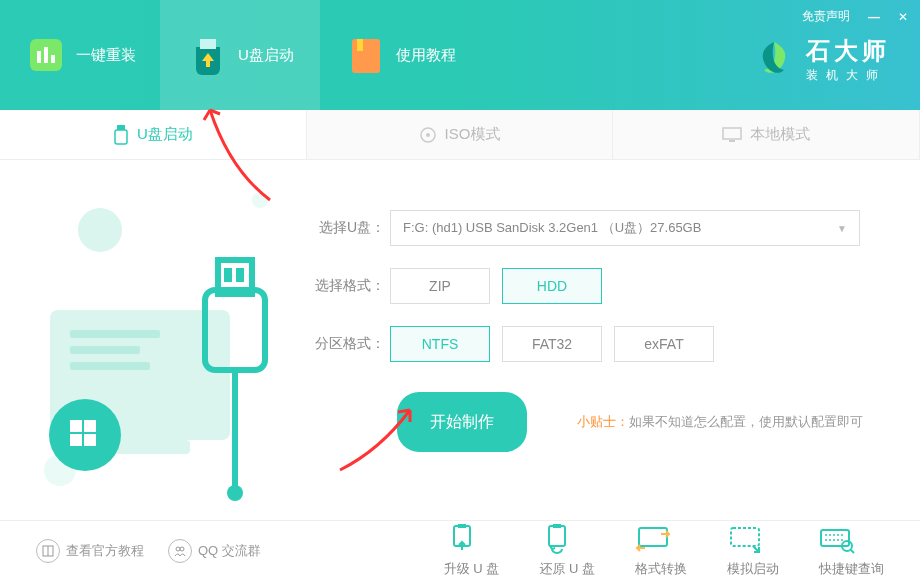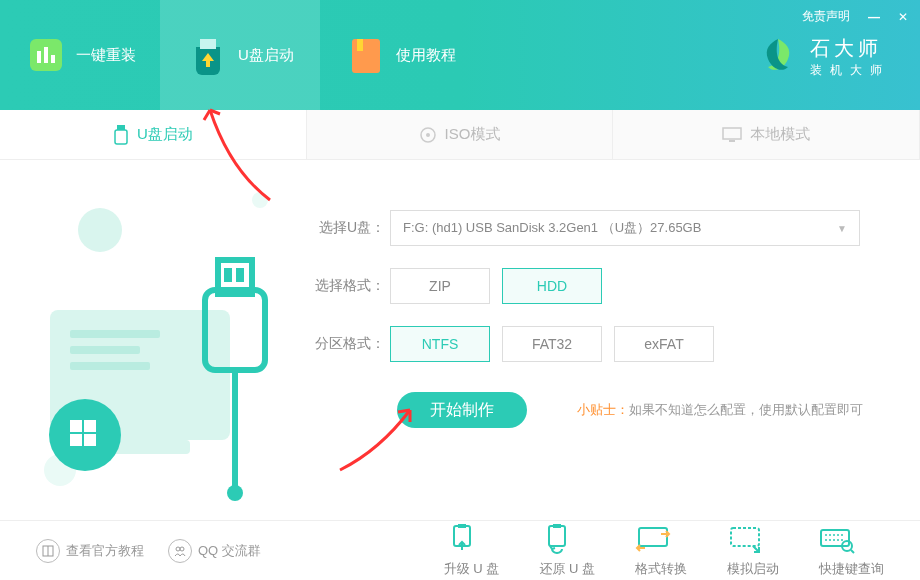--- a/index.html
+++ b/index.html
@@ -6,21 +6,21 @@
 body { width: 920px; height: 580px; overflow: hidden; background: #fff; }
 
 .header { height: 110px; background: linear-gradient(to right, #2ccbb5, #2bcab4, #38c1d0); display: flex; align-items: stretch; position: relative; }
 .nav-item { width: 160px; display: flex; flex-direction: row; align-items: center; justify-content: center; color: #fff; cursor: pointer; gap: 8px; }
 .nav-item.active { background: rgba(255,255,255,0.15); }
 .nav-icon { width: 44px; height: 44px; display: flex; align-items: center; justify-content: center; }
 .nav-label { font-size: 15px; }
 
 .brand { position: absolute; right: 30px; top: 35px; display: flex; align-items: center; gap: 10px; }
 .brand-text { color: #fff; }
-.brand-title { font-size: 20px; font-weight: normal; letter-spacing: 4px; }
+.brand-title { font-size: 24px; font-weight: bold; letter-spacing: 4px; }
 .brand-sub { font-size: 12px; letter-spacing: 8px; }
 
 .titlebar { position: absolute; top: 8px; right: 12px; display: flex; align-items: center; gap: 18px; color: #fff; font-size: 12px; }
 .titlebar span { cursor: pointer; }
 
 .tabs { height: 50px; display: flex; border-bottom: 1px solid #eee; }
 .tab { flex: 1; display: flex; align-items: center; justify-content: center; gap: 8px; color: #bbb; font-size: 15px; cursor: pointer; border-right: 1px solid #eee; }
 .tab.active { color: #2ccbb5; background: #fff; }
 .tab:not(.active) { background: #fafafa; }
 
@@ -31,21 +31,21 @@
 .form-row { display: flex; align-items: center; margin-bottom: 22px; }
 .form-label { width: 75px; color: #888; font-size: 14px; text-align: right; margin-right: 5px; }
 .select-box { flex: 1; max-width: 470px; height: 36px; border: 1px solid #ddd; display: flex; align-items: center; padding: 0 12px; color: #888; font-size: 13px; position: relative; cursor: pointer; }
 .select-arrow { position: absolute; right: 12px; color: #bbb; font-size: 10px; }
 
 .btn-group { display: flex; gap: 12px; }
 .fmt-btn { width: 100px; height: 36px; border: 1px solid #ddd; display: flex; align-items: center; justify-content: center; color: #888; font-size: 14px; cursor: pointer; background: #fff; }
 .fmt-btn.selected { border-color: #2ccbb5; color: #2ccbb5; background: #f2fcfa; }
 
 .action-row { display: flex; align-items: center; margin-top: 30px; }
-.start-btn { width: 130px; height: 36px; border-radius: 22px; background: #2ccbb5; color: #fff; font-size: 16px; display: flex; align-items: center; justify-content: center; cursor: pointer; margin-left: 87px; }
+.start-btn { width: 130px; height: 60px; border-radius: 22px; background: #2ccbb5; color: #fff; font-size: 16px; display: flex; align-items: center; justify-content: center; cursor: pointer; margin-left: 87px; }
 .tip { margin-left: 50px; font-size: 13px; color: #999; }
 .tip-label { color: #ff9030; }
 
 .footer { height: 60px; border-top: 1px solid #eee; display: flex; align-items: center; padding: 0 36px; }
 .foot-left { display: flex; gap: 24px; }
 .foot-link { display: flex; align-items: center; gap: 6px; color: #999; font-size: 13px; cursor: pointer; }
 .foot-link .circ { width: 24px; height: 24px; border: 1.5px solid #bbb; border-radius: 50%; display: flex; align-items: center; justify-content: center; }
 .foot-right { margin-left: auto; display: flex; gap: 40px; }
 .foot-action { display: flex; flex-direction: column; gap: 6px; color: #888; font-size: 13px; cursor: pointer; }
 .foot-action svg { width: 36px; height: 30px; }

